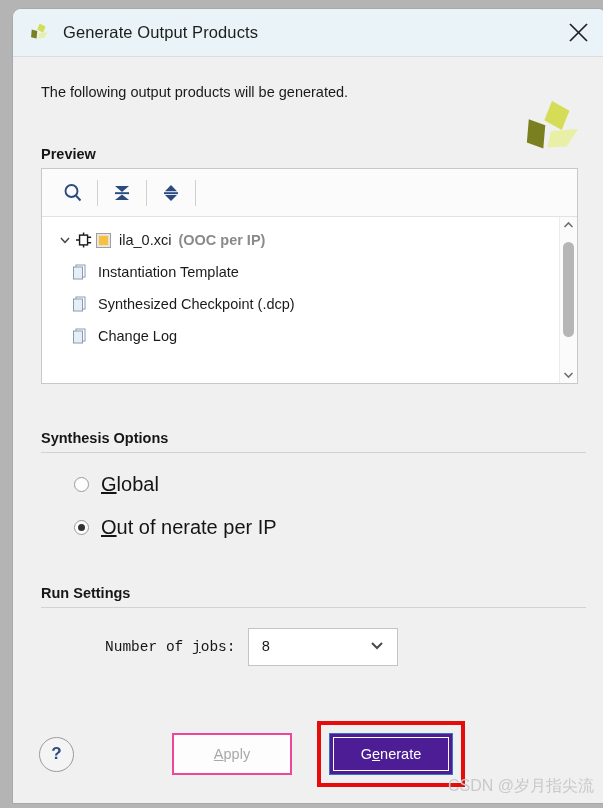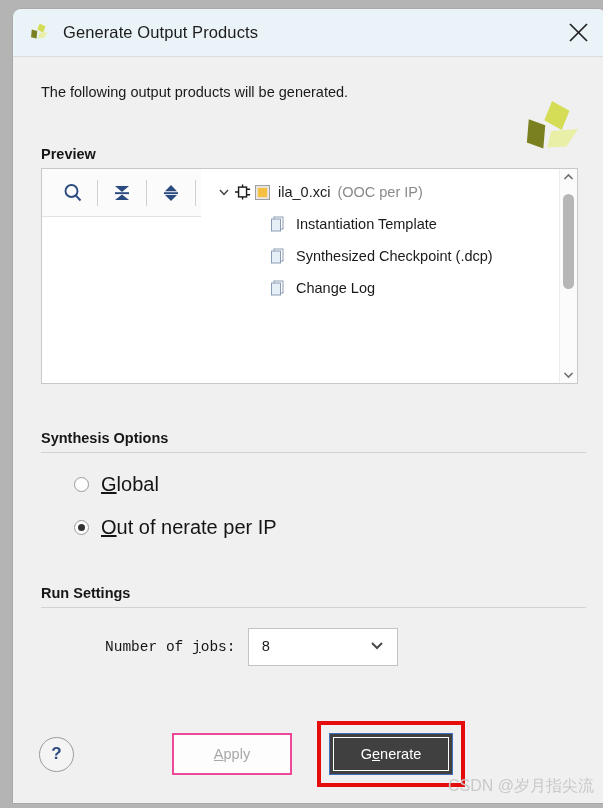--- a/index.html
+++ b/index.html
@@ -80,21 +80,21 @@
   }
 
   
   .preview-box {
     margin-top: 4px;
     height: 216px;
     background: #ffffff;
     border: 1px solid #c8c8c8;
     box-sizing: border-box;
     display: flex;
-    flex-direction: row;
+    flex-direction: column;
   }
   .tree-toolbar {
     height: 47px;
     flex: none;
     background: #fbfbfb;
     border-bottom: 1px solid #e2e2e2;
     display: flex;
     align-items: center;
     padding-left: 12px;
   }
@@ -117,27 +117,27 @@
   }
   .tree-row {
     display: flex;
     align-items: center;
     height: 32px;
     font-size: 14.5px;
     color: #1a1a1a;
     white-space: nowrap;
   }
   .tree-row.root { padding-left: 14px; }
-  .tree-row.child { padding-left: 68px; }
+  .tree-row.child { padding-left: 29px; }
   .chev { width: 18px; display:flex; align-items:center; justify-content:center; flex:none; }
   .ip-icon { width: 20px; height: 16px; flex: none; margin-right: 2px; }
   .sq-icon { width: 15px; height: 15px; flex: none; margin-right: 8px; }
   .doc-icon { width: 18px; height: 17px; flex: none; margin-right: 9px; }
   .node-name { color: #1a1a1a; }
-  .node-suffix { color: #8a8a8a; margin-left: 7px; }
+  .node-suffix { color: #8a8a8a; margin-left: 7px; font-weight: bold; }
 
   
   .vscroll {
     width: 17px; flex: none;
     background: #fbfbfb;
     border-left: 1px solid #ececec;
     display: flex; flex-direction: column; align-items: center;
     position: relative;
   }
   .sb-arrow { height: 17px; width: 17px; display:flex; align-items:center; justify-content:center; flex:none;}
@@ -232,21 +232,21 @@
   }
   .btn.apply { width: 120px; margin-left: 98px; color: #a8a8a8; }
   .btn.skip  { width: 120px; margin-left: 36px; color: #121212; }
   .gen-wrap {
     position: relative;
     margin-left: 37px;
     width: 124px; height: 42px;
   }
   .btn.generate {
     width: 124px; height: 42px;
-    background: #404040;
+    background: #4c1d95;
     border: 1px solid #3f6fc0;
     color: #ffffff;
     position: relative;
   }
   .btn.generate:before {
     content: "";
     position: absolute;
     left: 3px; top: 3px; right: 3px; bottom: 3px;
     border: 1px solid #ffffff;
     pointer-events: none;

